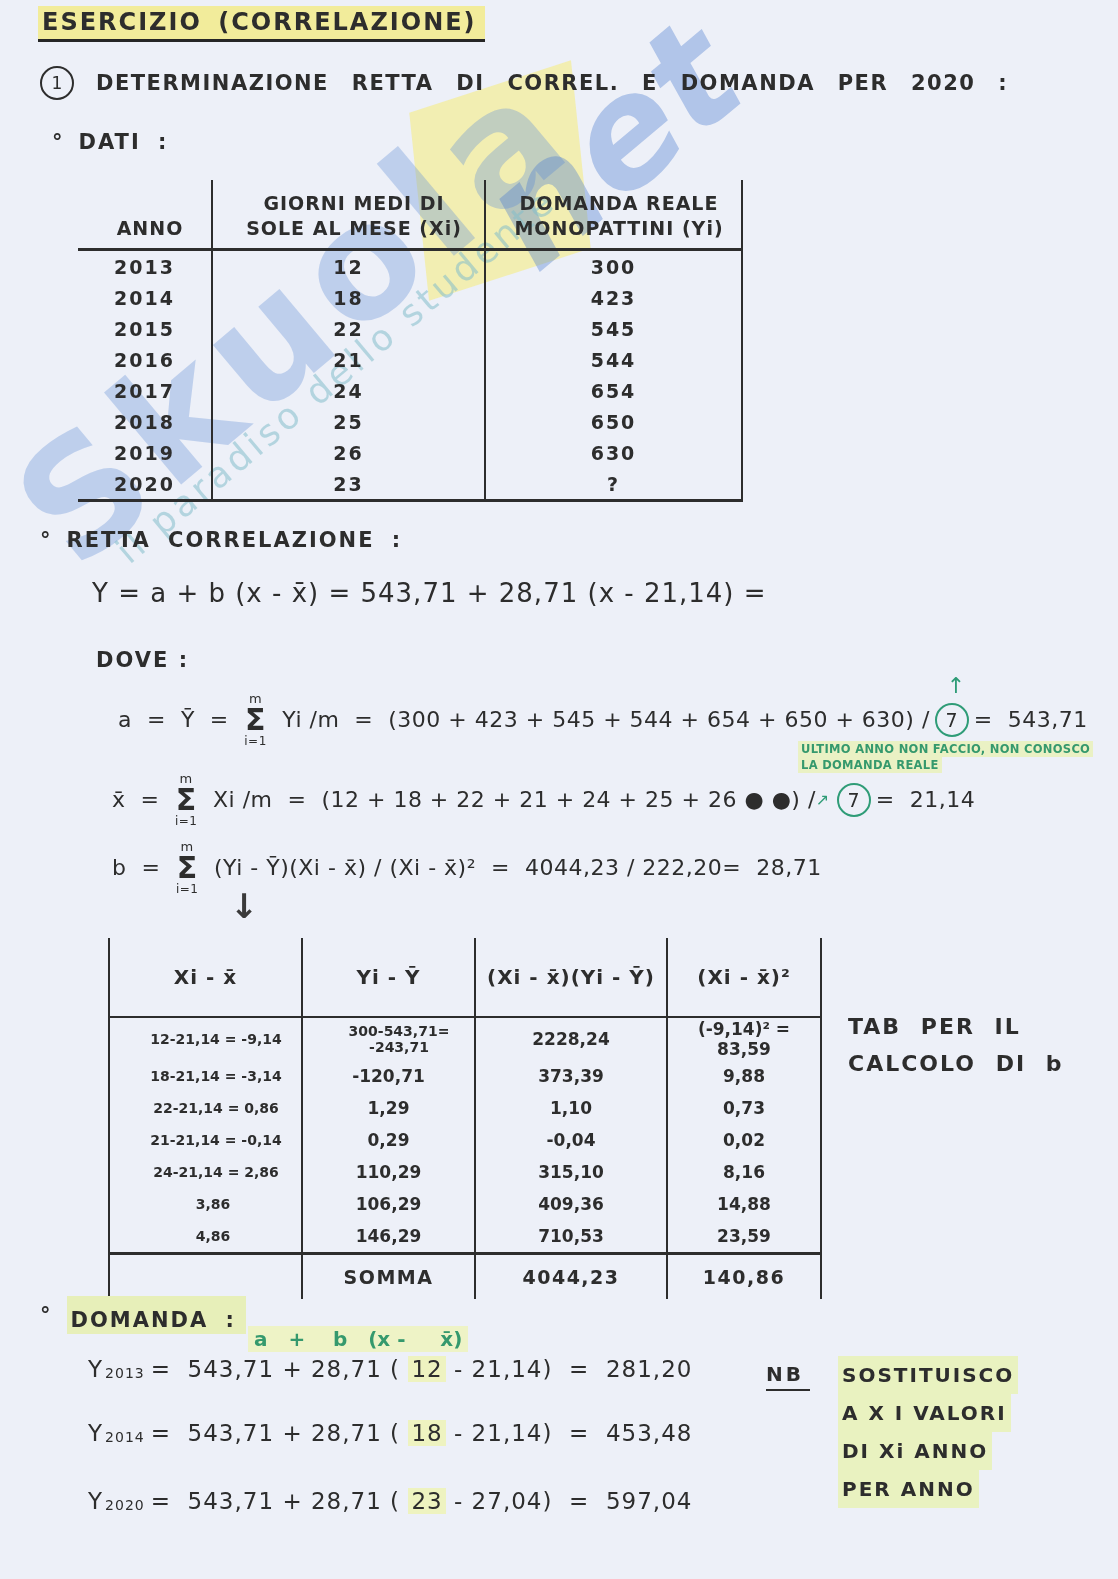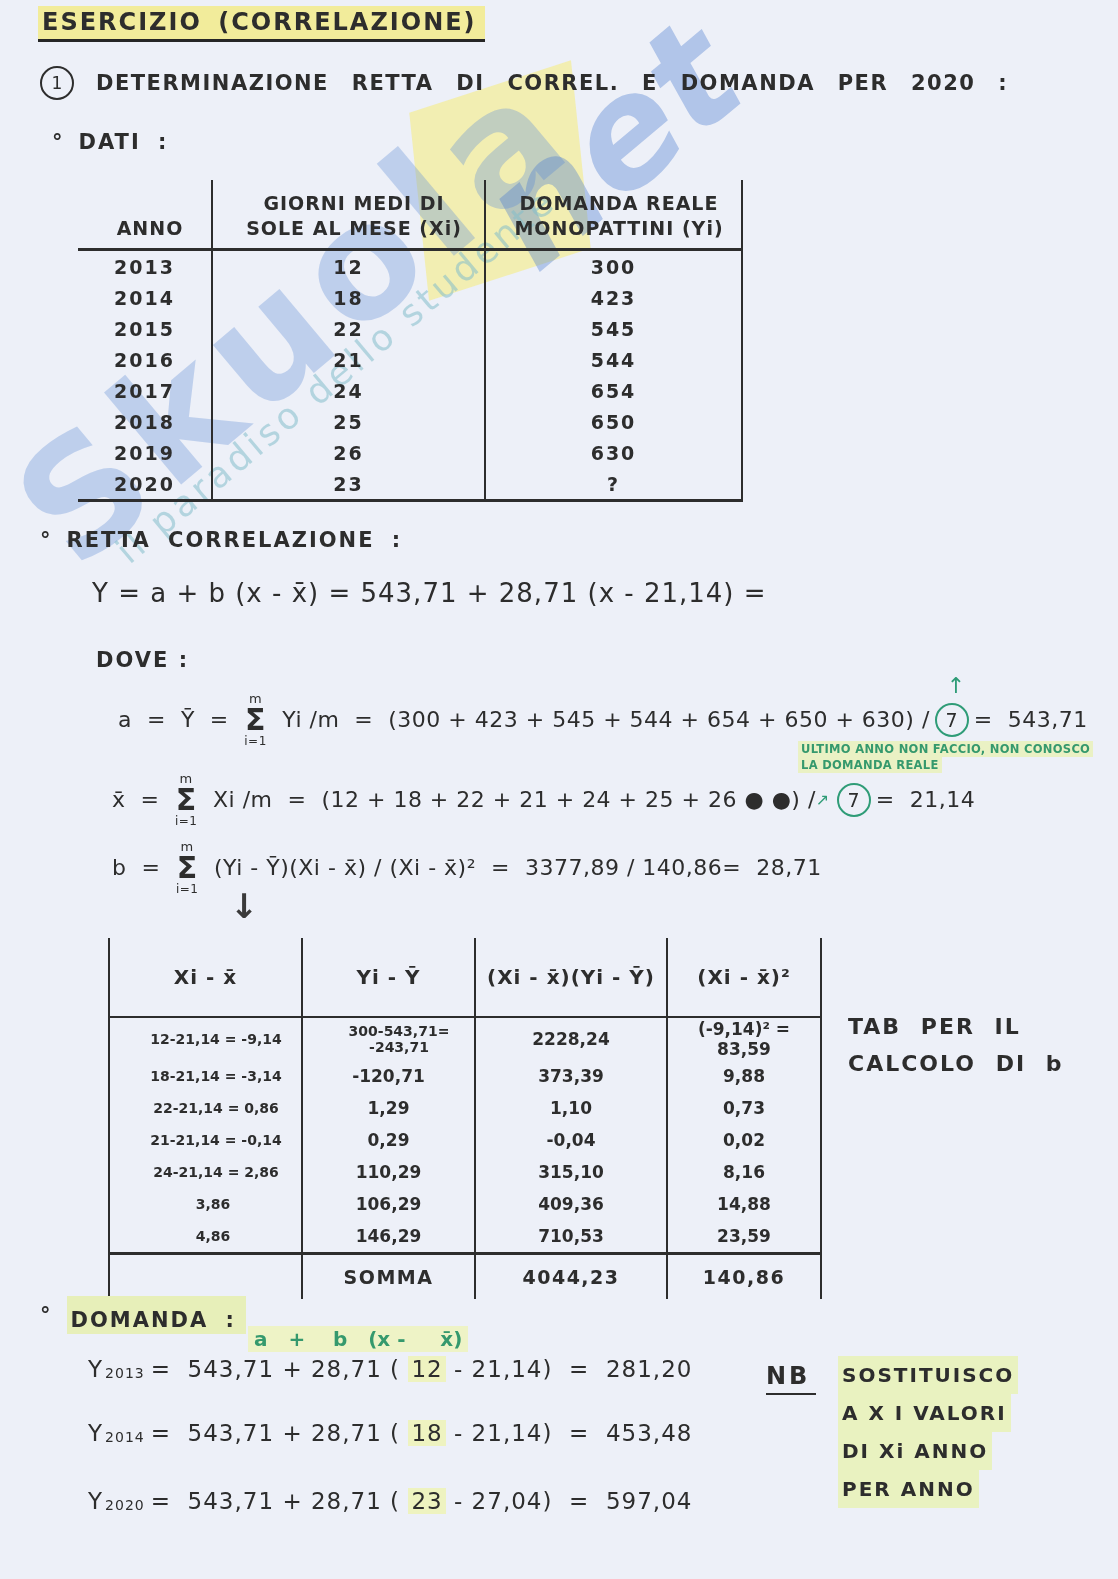--- a/index.html
+++ b/index.html
@@ -100,21 +100,21 @@
   .domanda { left:40px; top:1296px; }
   .hl-g { background:#e7efb9; padding:12px 10px 2px 4px; }
   .annot { left:248px; top:1326px; color:#35996d; font-size:20px; font-weight:600; white-space:pre; background:#eef3c6; padding:1px 6px; }
   .yline { display:flex; align-items:center; font-size:23px; letter-spacing:1px; white-space:pre; }
   .y1 { left:88px; top:1356px; }
   .y2 { left:88px; top:1420px; }
   .y3 { left:88px; top:1488px; }
   .yline sub { font-size:14px; margin:8px 6px 0 2px; }
   .xhl { background:#eef3c0; padding:0 3px; }
   
-  .nb-label { left:766px; top:1362px; font-size:24px; letter-spacing:3px; font-weight:700; border-bottom:2px solid #2d2d2d; padding:0 6px 3px 0; }
+  .nb-label { left:766px; top:1362px; font-size:20px; letter-spacing:3px; font-weight:700; border-bottom:2px solid #2d2d2d; padding:0 6px 3px 0; }
   .nb-lines { left:838px; top:1356px; font-size:20px; line-height:38px; letter-spacing:2px; font-weight:600; }
   .nb-lines span { background:#e9f2c0; display:inline-block; padding:0 4px; }
 </style>
 </head>
 <body>
 
 <div class="page">
 
   <div class="wm">
     <div class="wm-diamond"></div>
@@ -237,21 +237,21 @@
     <span>=  21,14</span>
   </div>
 
   <div class="abs frm f-b">
     <span>b  = </span>
     <span class="sigma">
       <span class="s-top">m</span>
       <span class="s-sym">Σ</span>
       <span class="s-bot">i=1</span>
     </span>
-    <span> (Yi - Ȳ)(Xi - x̄) / (Xi - x̄)²  =  3377,89 / 140,86</span>
+    <span> (Yi - Ȳ)(Xi - x̄) / (Xi - x̄)²  =  4044,23 / 222,20</span>
     <span>=  28,71</span>
   </div>
 
   <div class="abs down-arrow">↓</div>
 
   <table class="abs tbl t-calc">
     <thead>
       <tr>
         <th class="k1">Xi - x̄</th>
         <th class="k2">Yi - Ȳ</th>

